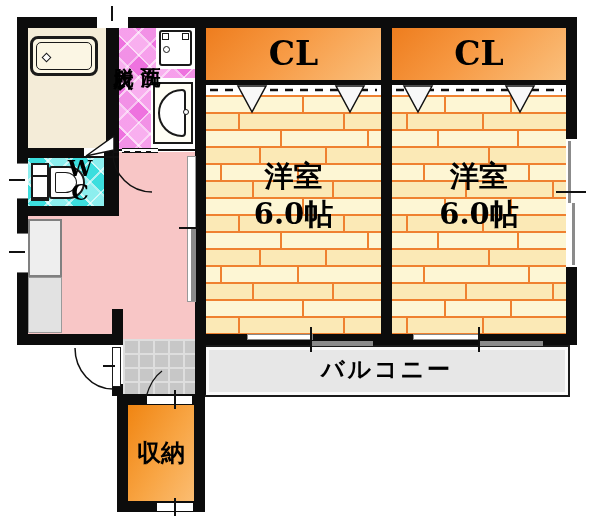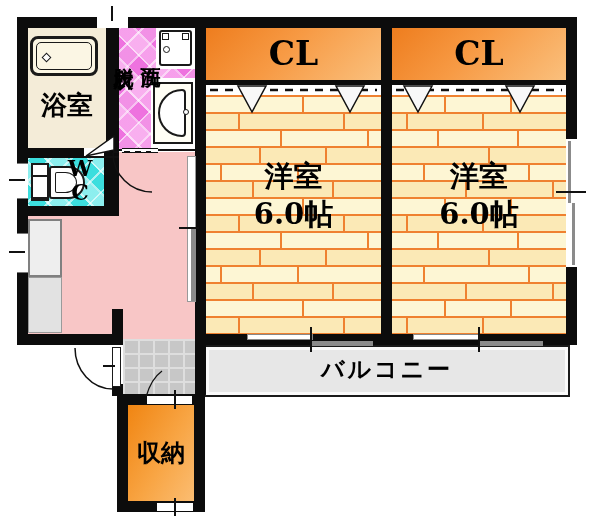--- a/index.html
+++ b/index.html
@@ -224,21 +224,20 @@
   <div class="abs white" style="left:247px;top:334px;width:66px;height:6px;border:1px solid #888;"></div>
   <div class="abs gray-bar" style="left:311px;top:341px;width:62px;height:5px;"></div>
   <div class="abs white" style="left:413px;top:334px;width:67px;height:6px;border:1px solid #888;"></div>
   <div class="abs gray-bar" style="left:479px;top:341px;width:64px;height:5px;"></div>
   <div class="abs white" style="left:187px;top:156px;width:9px;height:146px;border:1px solid #999;"></div>
   <div class="abs gray-bar" style="left:191px;top:229px;width:5px;height:72px;"></div>
   <div class="abs white" style="left:147px;top:396px;width:45px;height:8px;"></div>
   <div class="abs white" style="left:157px;top:503px;width:36px;height:8px;"></div>
   <div class="abs white" style="left:112px;top:347px;width:9px;height:40px;border:1.5px solid #1a1a1a;"></div>
 
-  <div class="abs lbl" style="left:28px;top:88px;width:78px;height:36px;font-size:26px;">浴室</div>
   <div class="abs" style="left:111px;top:52px;width:48px;height:80px;display:flex;flex-direction:row;">
     <span class="vtext" style="font-size:20px;font-weight:bold;">脱衣所</span>
     <span class="vtext" style="font-size:20px;font-weight:bold;">洗面</span>
   </div>
   <div class="abs lbl" style="left:66px;top:155px;width:28px;height:50px;flex-direction:column;font-size:22px;line-height:24px;">
     <span>W</span>
     <span>C</span>
   </div>
   <div class="abs lbl" style="left:206px;top:28px;width:175px;height:52px;font-size:33px;">CL</div>
   <div class="abs lbl" style="left:392px;top:28px;width:174px;height:52px;font-size:33px;">CL</div>

